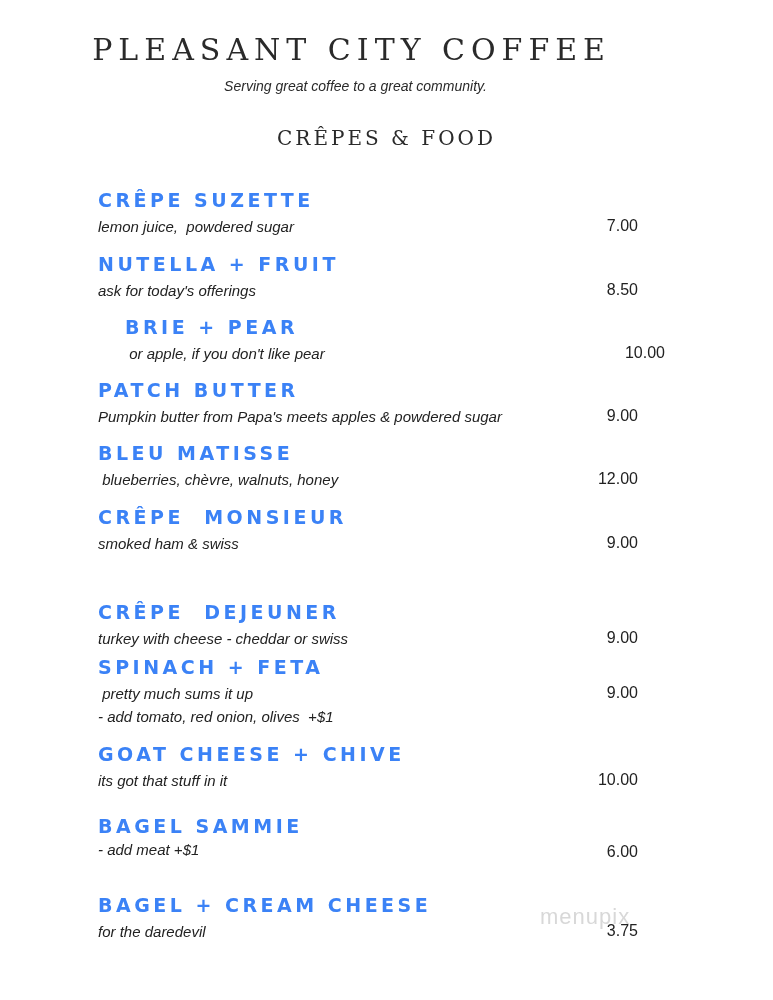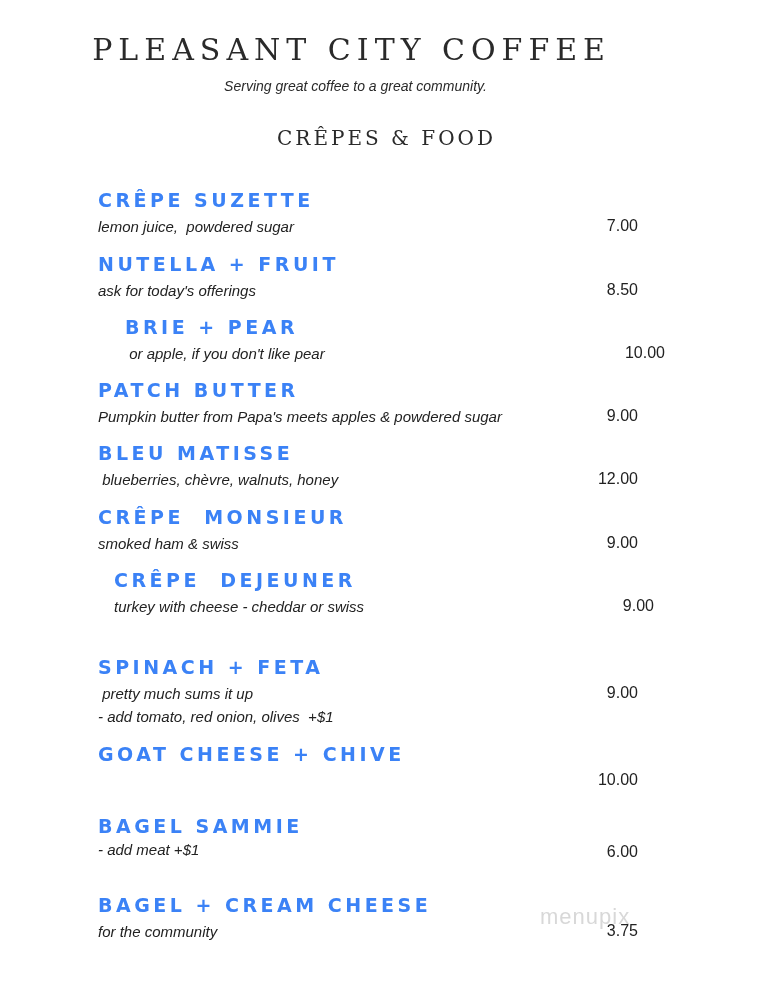--- a/index.html
+++ b/index.html
@@ -71,43 +71,44 @@
   <div class="item-desc"> blueberries, chèvre, walnuts, honey</div>
   <div class="item-price">12.00</div>
 </div>
 
 <div class="item" style="top:505px;">
   <div class="item-name">CRÊPE  MONSIEUR</div>
   <div class="item-desc">smoked ham &amp; swiss</div>
   <div class="item-price">9.00</div>
 </div>
 
-<div class="item" style="top:568px;margin-left:16px;">
+<div class="item" style="top:600px;">
   <div class="item-name">CRÊPE  DEJEUNER</div>
   <div class="item-desc">turkey with cheese - cheddar or swiss</div>
   <div class="item-price">9.00</div>
 </div>
 
 <div class="item" style="top:655px;">
   <div class="item-name">SPINACH + FETA</div>
   <div class="item-desc"> pretty much sums it up</div>
   <div class="item-desc" style="margin-top:0;">- add tomato, red onion, olives  +$1</div>
   <div class="item-price">9.00</div>
 </div>
 
 <div class="item" style="top:742px;">
   <div class="item-name">GOAT CHEESE + CHIVE</div>
+  <div class="item-desc">its got that stuff in it</div>
   <div class="item-price">10.00</div>
 </div>
 
 <div class="item" style="top:806px;margin-top:8px;">
   <div class="item-name">BAGEL SAMMIE</div>
   <div class="item-desc" style="margin-top:0;">- add meat +$1</div>
   <div class="item-price">6.00</div>
 </div>
 
 <div class="item" style="top:893px;">
   <div class="item-name">BAGEL + CREAM CHEESE</div>
-  <div class="item-desc">for the community</div>
+  <div class="item-desc">for the daredevil</div>
   <div class="item-price">3.75</div>
 </div>
 
 <div class="watermark">menupix</div>
 
 </body></html>

